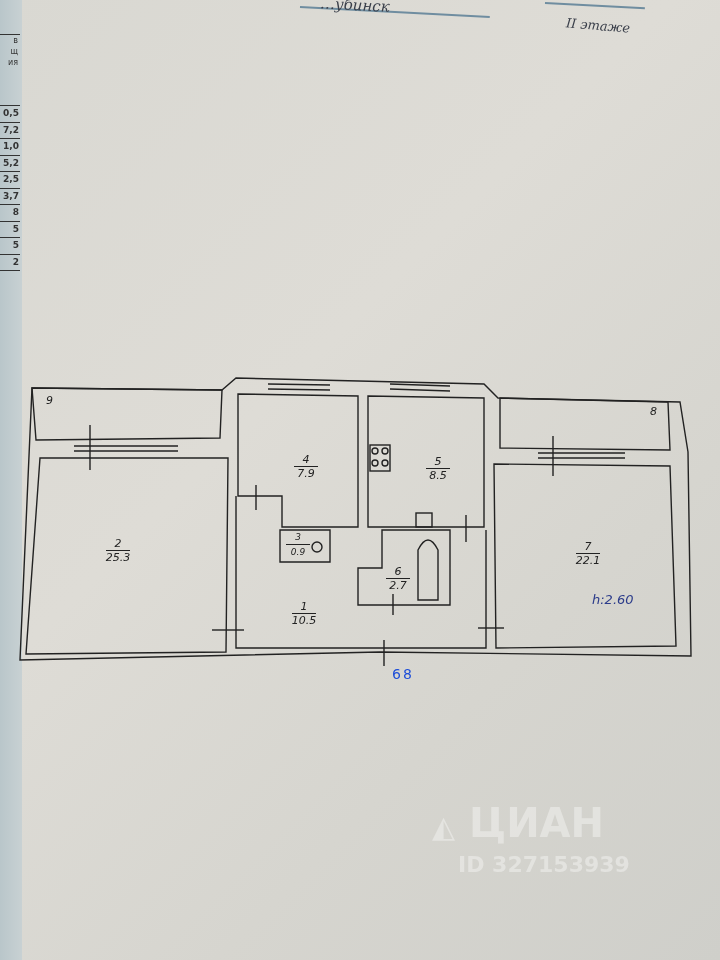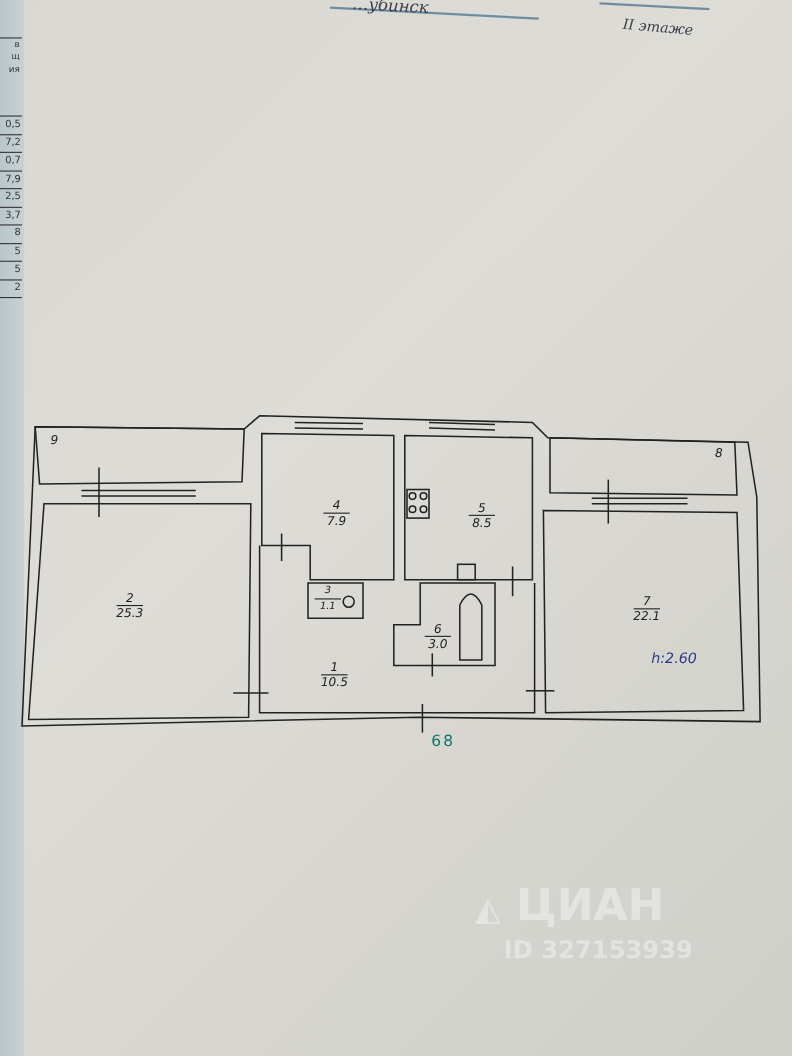--- a/index.html
+++ b/index.html
@@ -3,46 +3,46 @@
 <meta charset="utf-8">
 <style>
   html, body { margin:0; padding:0; }
   body { width:720px; height:960px; overflow:hidden; position:relative;
     background: linear-gradient(135deg, #d9d8d2 0%, #dedcd6 40%, #d6d5cf 70%, #cfcfca 100%);
     font-family: "DejaVu Sans", sans-serif; }
   .sidestrip { position:absolute; left:0; top:0; width:22px; height:960px;
     background: linear-gradient(90deg,#b9c6ca,#c8d1d3); }
   .sidetable { position:absolute; left:0; top:34px; width:20px; border-top:1px solid #333; }
   .sidetable .hdr { font-size:8px; color:#333; line-height:11px; text-align:right; padding-right:2px; height:70px; border-bottom:1px solid #333; }
-  .sidetable .cell { font-size:9px; color:#333; height:15.5px; line-height:15px; text-align:right; padding-right:1px; border-bottom:1px solid #333; }
+  .sidetable .cell { font-size:9px; color:#333; height:15.5px; line-height:15px; text-align:right; padding-right:1px; border-bottom:1px solid #333;font-weight:bold; }
   .hand { position:absolute; font-family:"DejaVu Serif", serif; font-style:italic; color:#3a3f4a; }
   .rule { position:absolute; height:2px; background:#6f8da0; transform-origin:left; }
   svg.plan { position:absolute; left:0; top:0; }
   .lbl { position:absolute; font-family:"DejaVu Sans", sans-serif; font-style:italic; color:#222; font-size:11px; text-align:center; width:40px; }
   .lbl .n { display:block; border-bottom:1px solid #222; margin:0 8px; line-height:13px; }
   .lbl .a { display:block; line-height:14px; }
   .tag { position:absolute; font-style:italic; font-size:11px; color:#222; }
   .height { position:absolute; font-style:italic; font-size:13px; color:#2b3b8a; }
-  .total { position:absolute; font-size:14px; color:#0f766e; letter-spacing:2px; }
+  .total { position:absolute; font-size:14px; color:#1d4ed8; letter-spacing:2px; }
   .wm { position:absolute; color:rgba(240,240,238,0.55); font-weight:bold; }
 </style>
 </head>
 <body>
 
 <div class="sidestrip"></div>
 <div class="sidetable">
   <div class="hdr">
     <div>в</div>
     <div>щ</div>
     <div>ия</div>
   </div>
   <div class="cell">0,5</div>
   <div class="cell">7,2</div>
-  <div class="cell">0,7</div>
-  <div class="cell">7,9</div>
+  <div class="cell">1,0</div>
+  <div class="cell">5,2</div>
   <div class="cell">2,5</div>
   <div class="cell">3,7</div>
   <div class="cell">8</div>
   <div class="cell">5</div>
   <div class="cell">5</div>
   <div class="cell">2</div>
 </div>
 
 <div class="rule" style="left:300px;top:6px;width:190px;transform:rotate(3deg);"></div>
 <div class="hand" style="left:320px;top:-4px;font-size:15px;transform:rotate(3deg);">…убинск</div>
@@ -102,33 +102,33 @@
 <div class="lbl" style="left:284px;top:600px;">
   <span class="n">1</span>
   <span class="a">10.5</span>
 </div>
 <div class="lbl" style="left:98px;top:537px;">
   <span class="n">2</span>
   <span class="a">25.3</span>
 </div>
 <div class="lbl" style="left:278px;top:531px;font-size:9px;">
   <span class="n">3</span>
-  <span class="a">1.1</span>
+  <span class="a">0.9</span>
 </div>
 <div class="lbl" style="left:286px;top:453px;">
   <span class="n">4</span>
   <span class="a">7.9</span>
 </div>
 <div class="lbl" style="left:418px;top:455px;">
   <span class="n">5</span>
   <span class="a">8.5</span>
 </div>
 <div class="lbl" style="left:378px;top:565px;">
   <span class="n">6</span>
-  <span class="a">3.0</span>
+  <span class="a">2.7</span>
 </div>
 <div class="lbl" style="left:568px;top:540px;">
   <span class="n">7</span>
   <span class="a">22.1</span>
 </div>
 
 <div class="height" style="left:592px;top:592px;">h:2.60</div>
 <div class="total" style="left:392px;top:666px;">68</div>
 
 <div class="wm" style="left:432px;top:800px;font-size:40px;">

